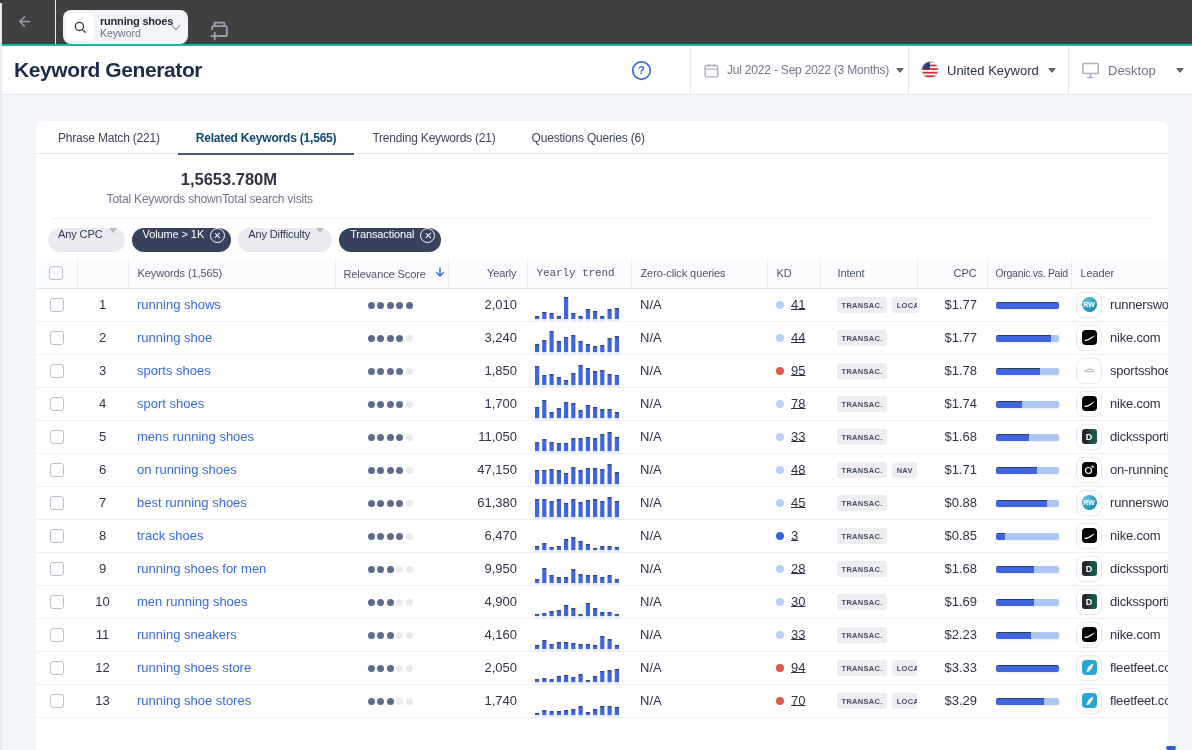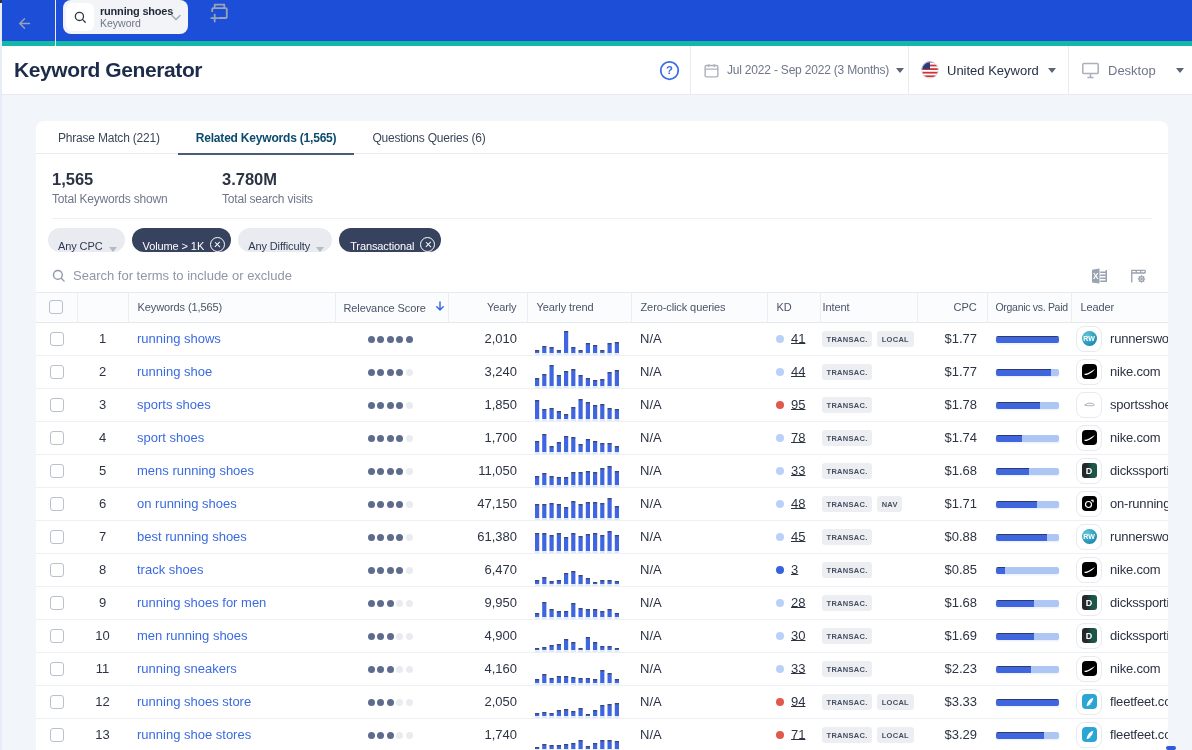--- a/index.html
+++ b/index.html
@@ -1,15 +1,15 @@
 <!DOCTYPE html>
 <html><head><meta charset="utf-8"><style>
 * { margin:0; padding:0; box-sizing:border-box; }
 html,body { width:1192px; height:750px; overflow:hidden; font-family:"Liberation Sans",sans-serif; background:#f2f5f9; }
-.topbar { height:46px; background:#1d4ed8; border-bottom:5px solid #14b8a6; display:flex; align-items:flex-start; position:relative; }
+.topbar { height:46px; background:#404040; border-bottom:2px solid #14b8a6; display:flex; align-items:flex-end; position:relative; }
 .backwrap { width:56px; height:46px; display:flex; align-items:center; justify-content:center; border-right:1px solid #eceef2; }
 .searchpill { margin-left:7px; width:125px; height:34px; background:#f2f4f7; border-radius:8px; display:flex; align-items:center; position:relative; }
 .spicon { width:28px; height:28px; margin-left:3px; background:#fff; border-radius:6px; display:flex; align-items:center; justify-content:center; }
 .sptext { margin-left:6px; line-height:1.15; }
 .sptext b { display:block; font-size:11px; color:#1f2738; font-weight:bold; white-space:nowrap; letter-spacing:-0.2px; }
 .sptext span { display:block; font-size:10.5px; color:#6e7787; white-space:nowrap; }
 .spchev { position:absolute; right:7px; top:14px; }
 .addicon { margin-left:18px; }
 .pagehead { height:49px; background:#fff; border-bottom:1px solid #e7eaef; display:flex; align-items:center; }
 .ptitle { font-size:21px; font-weight:bold; color:#1d2b4a; margin-left:14px; letter-spacing:-0.4px; }
@@ -26,21 +26,21 @@
 .tabs { height:33px; border-bottom:1px solid #e8eaef; display:flex; }
 .tab { font-size:12px; letter-spacing:-0.2px; color:#3c465a; padding:0 18px; display:flex; align-items:center; height:33px; position:relative; white-space:nowrap; }
 .tab.active { color:#0c4a6e; font-weight:bold; }
 .tab.active:after { content:""; position:absolute; left:0; right:0; bottom:-1px; height:2px; background:#4b5a78; }
 .stats { height:64px; display:flex; padding:16px 0 0 16px; }
 .stat { line-height:1.2; }
 .stat b { display:block; font-size:16.5px; color:#2c3444; }
 .stat span { display:block; font-size:12px; letter-spacing:-0.2px; color:#6f7789; margin-top:2px; }
 .statdiv { border-bottom:1px solid #edeff3; margin:0 16px; }
 .chips { height:40px; display:flex; align-items:flex-start; padding:9px 0 0 12px; gap:7px; }
-.chip { height:24px; border-radius:12px; display:flex; align-items:flex-end; font-size:11px; letter-spacing:-0.1px; }
+.chip { height:24px; border-radius:12px; display:flex; align-items:flex-start; font-size:11px; letter-spacing:-0.1px; }
 .chip.light { background:#e9ebf0; color:#2e3a52; padding:0 8px 0 10px; }
 .chip.dark { background:#36425e; color:#fff; padding:0 6px 0 11px; }
 .chip .ctri { width:0; height:0; border-left:4px solid transparent; border-right:4px solid transparent; border-top:5px solid #b4bbc7; margin-left:6px; flex-shrink:0; }
 .chip .x { flex-shrink:0; width:15px; height:15px; border:1.2px solid #fff; border-radius:50%; margin-left:6px; position:relative; }
 .chip .x:before, .chip .x:after { content:""; position:absolute; left:3.1px; top:5.8px; width:6.5px; height:1.3px; background:#fff; }
 .chip .x:before { transform:rotate(45deg); }
 .chip .x:after { transform:rotate(-45deg); }
 .searchrow { height:34px; display:flex; align-items:center; border-bottom:1px solid #e8eaef; padding-left:15px; position:relative; }
 .searchrow input { border:0; outline:0; font-size:13px; color:#8e97a8; margin-left:7px; width:400px; font-family:"Liberation Sans",sans-serif; background:transparent; }
 .rowicons { position:absolute; right:20px; top:8px; display:flex; gap:20px; }
@@ -60,21 +60,21 @@
 .rdot { display:inline-block; width:7px; height:7px; border-radius:50%; margin-right:2.4px; }
 .rdot.f { background:#5d6b8c; }
 .rdot.e { background:#e9ebef; }
 .c-vol { text-align:right; padding-right:10px; }
 .c-tr { padding-left:8px; position:relative; }
 .c-tr svg { display:block; position:absolute; left:8px; bottom:-1px; }
 .c-zc { padding-left:9px; }
 .c-kd { padding-left:9px;text-decoration:underline; }
 .kdot { display:inline-block; width:8px; height:8px; border-radius:50%; vertical-align:middle; margin-right:7px; }
 .kdv { vertical-align:middle; }
-.c-int { padding-left:2px;margin-left:28px; }
+.c-int { padding-left:17px;margin-left:28px; }
 .ibadge { display:inline-block; background:#eceef2; color:#454e61; font-size:7.5px; font-weight:bold; letter-spacing:0.3px; padding:3.5px 4.5px; border-radius:3px; margin-right:5px; }
 .c-cpc { text-align:right; padding-right:10px; }
 .c-org { padding-left:9px; }
 .obar { display:inline-flex; height:7px; border-radius:2px; overflow:hidden; vertical-align:middle; box-shadow:0 1px 0 0.5px #eef3fc; }
 .od { background:linear-gradient(#2e3c68 0 1px, #3f66df 1px); height:7px; }
 .op { background:#aec6f3; height:7px; }
 .c-ld { padding-left:5px; }
 .ldflex { display:flex; align-items:center; height:32px; }
 .favbox { display:inline-flex; width:26px; height:26px; border:1px solid #e7eaef; border-radius:8px; align-items:center; justify-content:center; vertical-align:middle; background:#fff; }
 .fv { display:inline-flex; width:15px; height:15px; align-items:center; justify-content:center; }
@@ -112,21 +112,21 @@
 </div>
 <div class="pagehead">
   <div class="ptitle">Keyword Generator</div>
   <div class="pright">
     <div class="helpw">
         <svg width="21" height="21" viewBox="0 0 24 24">
           <circle cx="12" cy="12" r="10" fill="none" stroke="#3a6be0" stroke-width="2"></circle>
           <text x="12" y="16.5" text-anchor="middle" font-size="13" font-weight="bold" fill="#3a6be0" font-family="Liberation Sans">?</text>
         </svg>
       </div>
-    <div class="hgroup" style="width:218px;">
+    <div class="hgroup" style="width:218px;margin-left:28px;">
       <svg width="17" height="17" viewBox="0 0 24 24" fill="none" stroke="#aab1bd" stroke-width="2">
           <rect x="3" y="5" width="18" height="16" rx="2"></rect>
           <path d="M8 3v4M16 3v4M3 10h18"></path>
         </svg>
       <span class="dtxt">Jul 2022 - Sep 2022 (3 Months)</span>
       <span class="tri"></span>
     </div>
     <div class="hgroup" style="width:160px;">
       <svg width="18" height="18" viewBox="0 0 18 18">
           <defs>
@@ -158,59 +158,39 @@
       <span class="desktxt">Desktop</span>
       <span class="tri" style="margin-left:auto;"></span>
     </div>
   </div>
 </div>
 <div class="content">
 <div class="card">
   <div class="tabs">
     <div class="tab" style="padding-left:22px;">Phrase Match (221)</div>
     <div class="tab active">Related Keywords (1,565)</div>
+    <div class="tab">Trending Keywords (21)</div>
     <div class="tab">Questions Queries (6)</div>
   </div>
   <div class="stats">
-    <div class="stat" style="width:170px;">
+    <div class="stat" style="width:170px;text-align:right;">
           <b>1,565</b>
           <span>Total Keywords shown</span>
         </div>
     <div class="stat">
           <b>3.780M</b>
           <span>Total search visits</span>
         </div>
   </div>
   <div class="statdiv"></div>
   <div class="chips">
     <span class="chip light">Any CPC<span class="ctri"></span></span>
     <span class="chip dark">Volume &gt; 1K<span class="x"></span></span>
     <span class="chip light">Any Difficulty<span class="ctri"></span></span>
     <span class="chip dark">Transactional<span class="x"></span></span>
-  </div>
-  <div class="searchrow">
-    <svg width="15" height="15" viewBox="0 0 24 24" fill="none" stroke="#8e97a8" stroke-width="2.2" stroke-linecap="round">
-          <circle cx="11" cy="11" r="7"></circle>
-          <path d="M21 21l-4.5-4.5"></path>
-        </svg>
-    <input value="Search for terms to include or exclude" readonly="" style="">
-    <div class="rowicons">
-      <svg width="19" height="18" viewBox="0 0 24 24" fill="#9aa3b1">
-            <path d="M2 3.5 12 2v20L2 20.5zM13 4h9v16h-9v-2h7v-2h-7v-2h7v-2h-7v-2h7V8h-7V6h7V4z" fill-rule="evenodd"></path>
-            <text x="7" y="16" text-anchor="middle" font-size="11" font-weight="bold" fill="#fff" font-family="Liberation Sans">X</text>
-          </svg>
-      <svg width="19" height="18" viewBox="0 0 24 24" fill="none" stroke="#9aa3b1" stroke-width="1.8">
-            <path d="M21 8H3M3 4.5h18M3 4v16.5M9 4.5v3.5M15 4.5v3.5M21 4.5v3.5"></path>
-            <g stroke-width="1.6">
-              <circle cx="16" cy="16" r="3.2"></circle>
-              <circle cx="16" cy="16" r="0.9" fill="#9aa3b1"></circle>
-              <path d="M16 10.9v2M16 19.1v2M10.9 16h2M19.1 16h2M12.4 12.4l1.4 1.4M18.2 18.2l1.4 1.4M19.6 12.4l-1.4 1.4M13.8 18.2l-1.4 1.4"></path>
-            </g>
-          </svg>
-    </div>
   </div>
   <table>
     <colgroup>
           <col class="w-cb">
           <col class="w-num">
           <col class="w-kw">
           <col class="w-rel">
           <col class="w-vol">
           <col class="w-tr">
           <col class="w-zc">
@@ -222,21 +202,21 @@
         </colgroup>
     <thead>
           <tr>
       <td class="c-cb"><span class="cb"></span></td>
       <td></td>
       <td class="c-kw">Keywords (1,565)</td>
       <td style="padding-left:8px;">Relevance Score&nbsp;&nbsp; <svg width="10" height="11" viewBox="0 0 10 11">
                 <path d="M5 1v8M5 9l-3.2-3.2M5 9l3.2-3.2" stroke="#3a6be0" stroke-width="1.5" fill="none" stroke-linecap="round"></path>
               </svg></td>
       <td class="c-vol">Yearly</td>
-      <td class="c-tr" style="padding-left:9px;">Yearly trend</td>
+      <td class="c-tr" style="padding-left:9px;font-family:Liberation Mono, monospace;">Yearly trend</td>
       <td class="c-zc">Zero-click queries</td>
       <td style="padding-left:9px;">KD</td>
       <td class="c-int">Intent</td>
       <td class="c-cpc">CPC</td>
       <td class="c-org" style="padding-left:8px; font-size:10.5px; letter-spacing:-0.3px; overflow:hidden;">Organic vs. Paid</td>
       <td class="noborder" style="padding-left:9px;">Leader</td>
     </tr>
         </thead>
     <tbody>
 <tr>
@@ -1064,21 +1044,21 @@
                 <rect x="64.8" y="23.2" width="5.2" height="2.2" fill="#dce8fb"></rect>
                 <rect x="72.5" y="15.0" width="4.2" height="8.0" fill="#3f66df"></rect>
                 <rect x="72.5" y="14.0" width="4.2" height="1.3" fill="#3c486e"></rect>
                 <rect x="72.0" y="23.2" width="5.2" height="2.2" fill="#dce8fb"></rect>
                 <rect x="79.8" y="16.0" width="4.2" height="7.0" fill="#3f66df"></rect>
                 <rect x="79.8" y="15.0" width="4.2" height="1.3" fill="#3c486e"></rect>
                 <rect x="79.2" y="23.2" width="5.2" height="2.2" fill="#dce8fb"></rect>
               </svg>
             </td>
 <td class="c-zc">N/A</td>
-<td class="c-kd"><span class="kdot" style="background:#e0594b"></span><span class="kdv">71</span></td>
+<td class="c-kd"><span class="kdot" style="background:#e0594b"></span><span class="kdv">70</span></td>
 <td class="c-int"><span class="ibadge">TRANSAC.</span><span class="ibadge">LOCAL</span></td>
 <td class="c-cpc">$3.29</td>
 <td class="c-org"><span class="obar">
                 <span class="od" style="width:48px"></span>
                 <span class="op" style="width:15px"></span>
               </span></td>
 <td class="c-ld">
               <div class="ldflex">
                 <span class="favbox">
                   <span class="fv" style="background:#2ba6d4;border-radius:4px;">

